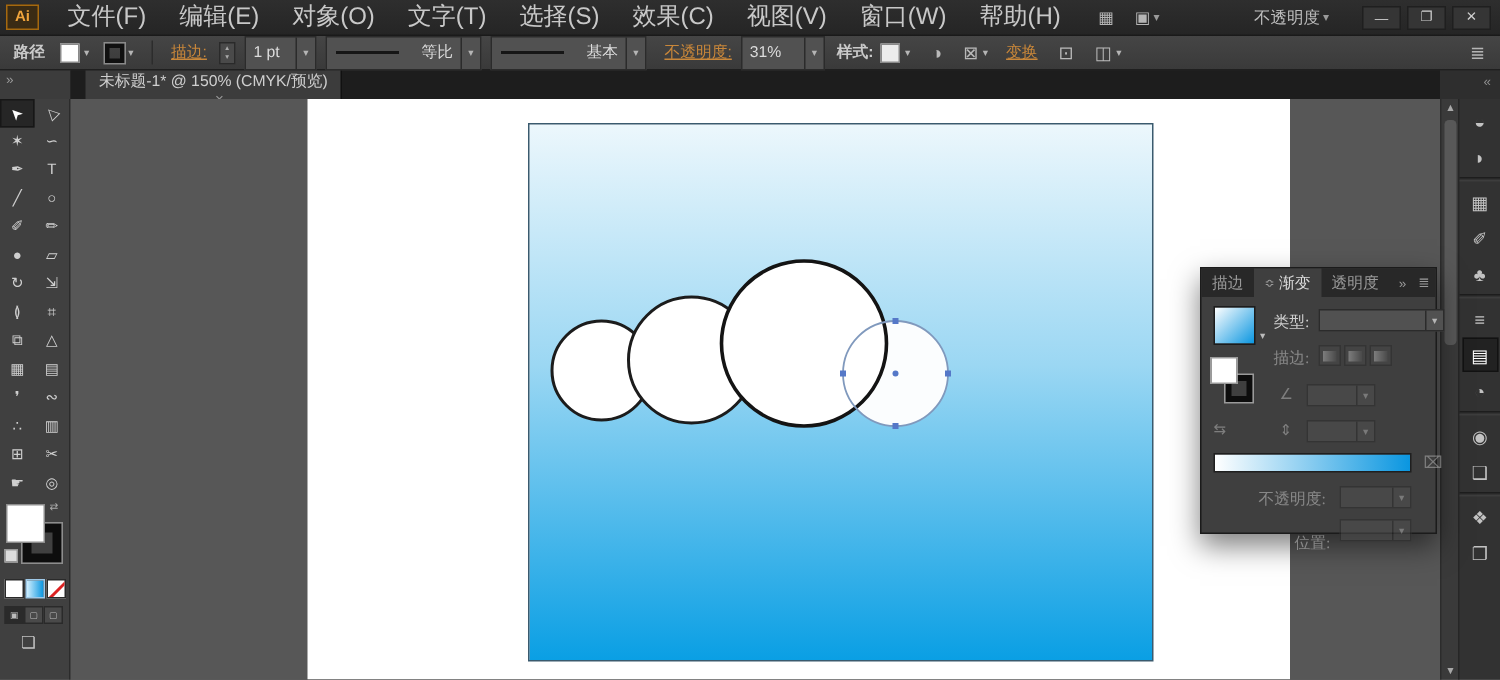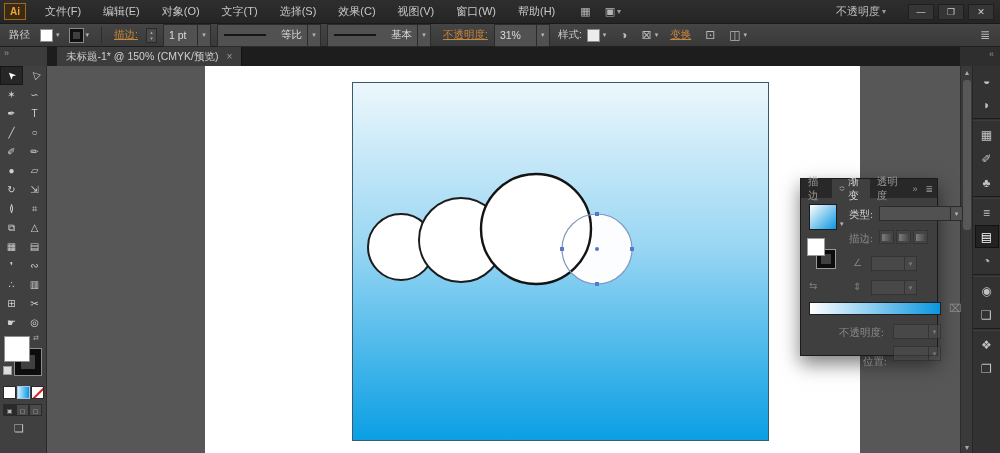--- a/index.html
+++ b/index.html
@@ -6,34 +6,34 @@
   html,body { width:1000px; height:453px; overflow:hidden; background:#262626;
     font-family:"Liberation Sans","DejaVu Sans",sans-serif; }
 
   
   .titlebar { position:absolute; left:0; top:0; width:1000px; height:24px;
     background:linear-gradient(#2e2e2e,#252525); display:flex; align-items:center;
     border-bottom:1px solid #1a1a1a; }
   .ai-logo { width:22px; height:17px; margin:0 8px 0 4px; background:#3a2b14;
     border:1px solid #a5690f; color:#f0a43c; font-weight:bold; font-size:10px;
     display:flex; align-items:center; justify-content:center; }
-  .menu-item { color:#c8c8c8; font-size:11px; padding:0 11px; height:24px;
+  .menu-item { color:#c8c8c8; font-size:16px; padding:0 11px; height:24px;
     display:flex; align-items:center; cursor:default; }
   .tb-icon { color:#b5b5b5; font-size:11px; margin-left:14px; }
   .tb-caret { color:#9a9a9a; font-size:8px; margin-left:2px; }
   .workspace { margin-left:auto; color:#bdbdbd; font-size:11px; }
   .winbtns { display:flex; margin:0 6px 0 18px; }
   .winbtn { width:26px; height:16px; display:flex; align-items:center; justify-content:center;
     color:#d0d0d0; font-size:9px; background:#353535; border:1px solid #1f1f1f; margin-left:4px; }
 
   
   .controlbar { position:absolute; left:0; top:24px; width:1000px; height:23px;
     background:linear-gradient(#454545,#3a3a3a); border-bottom:1px solid #1f1f1f;
     display:flex; align-items:center; font-size:10.5px; color:#c9c9c9; }
-  .cb-label { margin-left:9px; }
+  .cb-label { margin-left:9px;font-weight:bold; }
   .cb-link { color:#c9873a; text-decoration:underline; margin-left:12px; }
   .swatch-combo { display:flex; align-items:center; margin-left:10px; }
   .swatch { width:13px; height:13px; background:#fff; border:1px solid #8a8a8a; }
   .swatch.ring { background:transparent; border:3px solid #101010; outline:1px solid #8a8a8a; }
   .swatch.style { background:#ececec; }
   .combo-caret { color:#b5b5b5; font-size:7px; margin-left:3px; }
   .stepper { width:11px; height:15px; margin-left:8px; background:#4a4a4a; border:1px solid #2a2a2a;
     display:flex; flex-direction:column; align-items:center; justify-content:center; color:#aaa; font-size:5px; line-height:6px; }
   .combo { height:23px; background:#515151; border:1px solid #2b2b2b; display:flex;
     align-items:center; margin-left:6px; color:#dcdcdc; }
@@ -43,21 +43,21 @@
   .combo .wline { width:42px; height:2px; background:#161616; margin-left:6px; }
   .cb-sep { width:1px; height:16px; background:#2c2c2c; margin-left:12px; }
   .cb-icon { color:#b9b9b9; font-size:12px; margin-left:14px; }
   .cb-menu { margin-left:auto; margin-right:10px; color:#b5b5b5; font-size:12px; }
 
   
   .tabrow { position:absolute; left:0; top:47px; width:1000px; height:19px; display:flex; }
   .tools-head { width:47px; background:#3c3c3c; color:#9a9a9a; font-size:9px; padding:1px 0 0 4px; }
   .tabs { flex:1; background:#1d1d1d; display:flex; }
   .doc-tab { background:#3c3c3c; color:#cfcfcf; font-size:10.5px; display:flex; align-items:center;
-    padding:0 9px; margin-left:10px; border-right:1px solid #111; }
+    padding:0 9px; margin-left:10px; border-right:1px solid #111;flex-direction:column; }
   .doc-tab .close { margin-left:8px; color:#9a9a9a; font-size:10px; }
   .dock-head { width:40px; background:#2e2e2e; color:#8f8f8f; font-size:9px; text-align:right;
     padding:2px 6px 0 0; }
 
   
   .main { position:absolute; left:0; top:66px; width:1000px; height:387px; }
 
   
   .toolbar { position:absolute; left:0; top:0; width:47px; height:387px; background:#404040;
     border-right:1px solid #2b2b2b; }
@@ -104,21 +104,21 @@
 
   
   .dock { position:absolute; left:972px; top:0; width:28px; height:387px; background:#323232;
     border-left:1px solid #262626; padding-top:2px; }
   .dock-btn { width:24px; height:23px; margin:1px auto; display:flex; align-items:center;
     justify-content:center; color:#c2c2c2; font-size:12px; }
   .dock-btn.active { background:#222; border:1px solid #121212; color:#fff; }
   .dock-sep { height:3px; border-top:1px solid #1d1d1d; border-bottom:1px solid #3d3d3d; margin:2px 0; }
 
   
-  .gpanel { position:absolute; left:800px; top:178px; width:138px; height:178px; background:#3f3f3f;
+  .gpanel { position:absolute; left:800px; top:178px; width:158px; height:178px; background:#3f3f3f;
     border:1px solid #1b1b1b; box-shadow:0 8px 18px rgba(0,0,0,.5); z-index:30; font-size:10.5px; }
   .p-tabs { height:19px; background:#282828; display:flex; align-items:stretch; color:#9a9a9a; }
   .p-tab { padding:0 7px; display:flex; align-items:center; }
   .p-tab.active { background:#3f3f3f; color:#dcdcdc; }
   .p-tab .coll { font-size:8px; margin-right:3px; color:#9a9a9a; }
   .p-tabs .spacer { flex:1; }
   .p-ovf { color:#9a9a9a; font-size:9px; display:flex; align-items:center; padding:0 4px; }
   .p-body { position:relative; height:158px;font-family:Liberation Serif, serif; }
   .grad-thumb { position:absolute; left:8px; top:6px; width:28px; height:26px; border:1px solid #1c1c1c; }
   .thumb-caret { position:absolute; left:39px; top:22px; color:#bbb; font-size:7px; }

